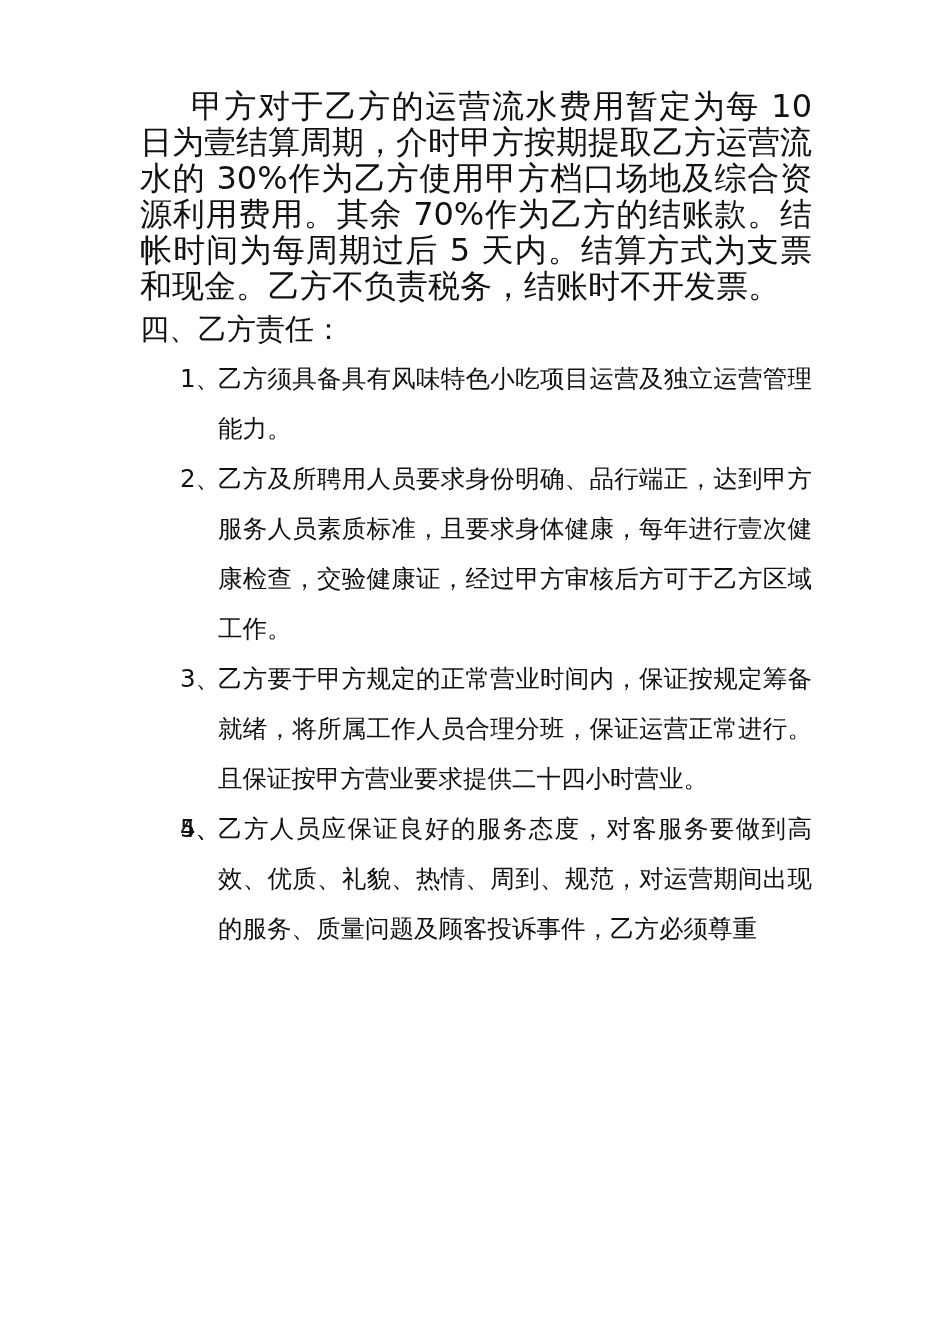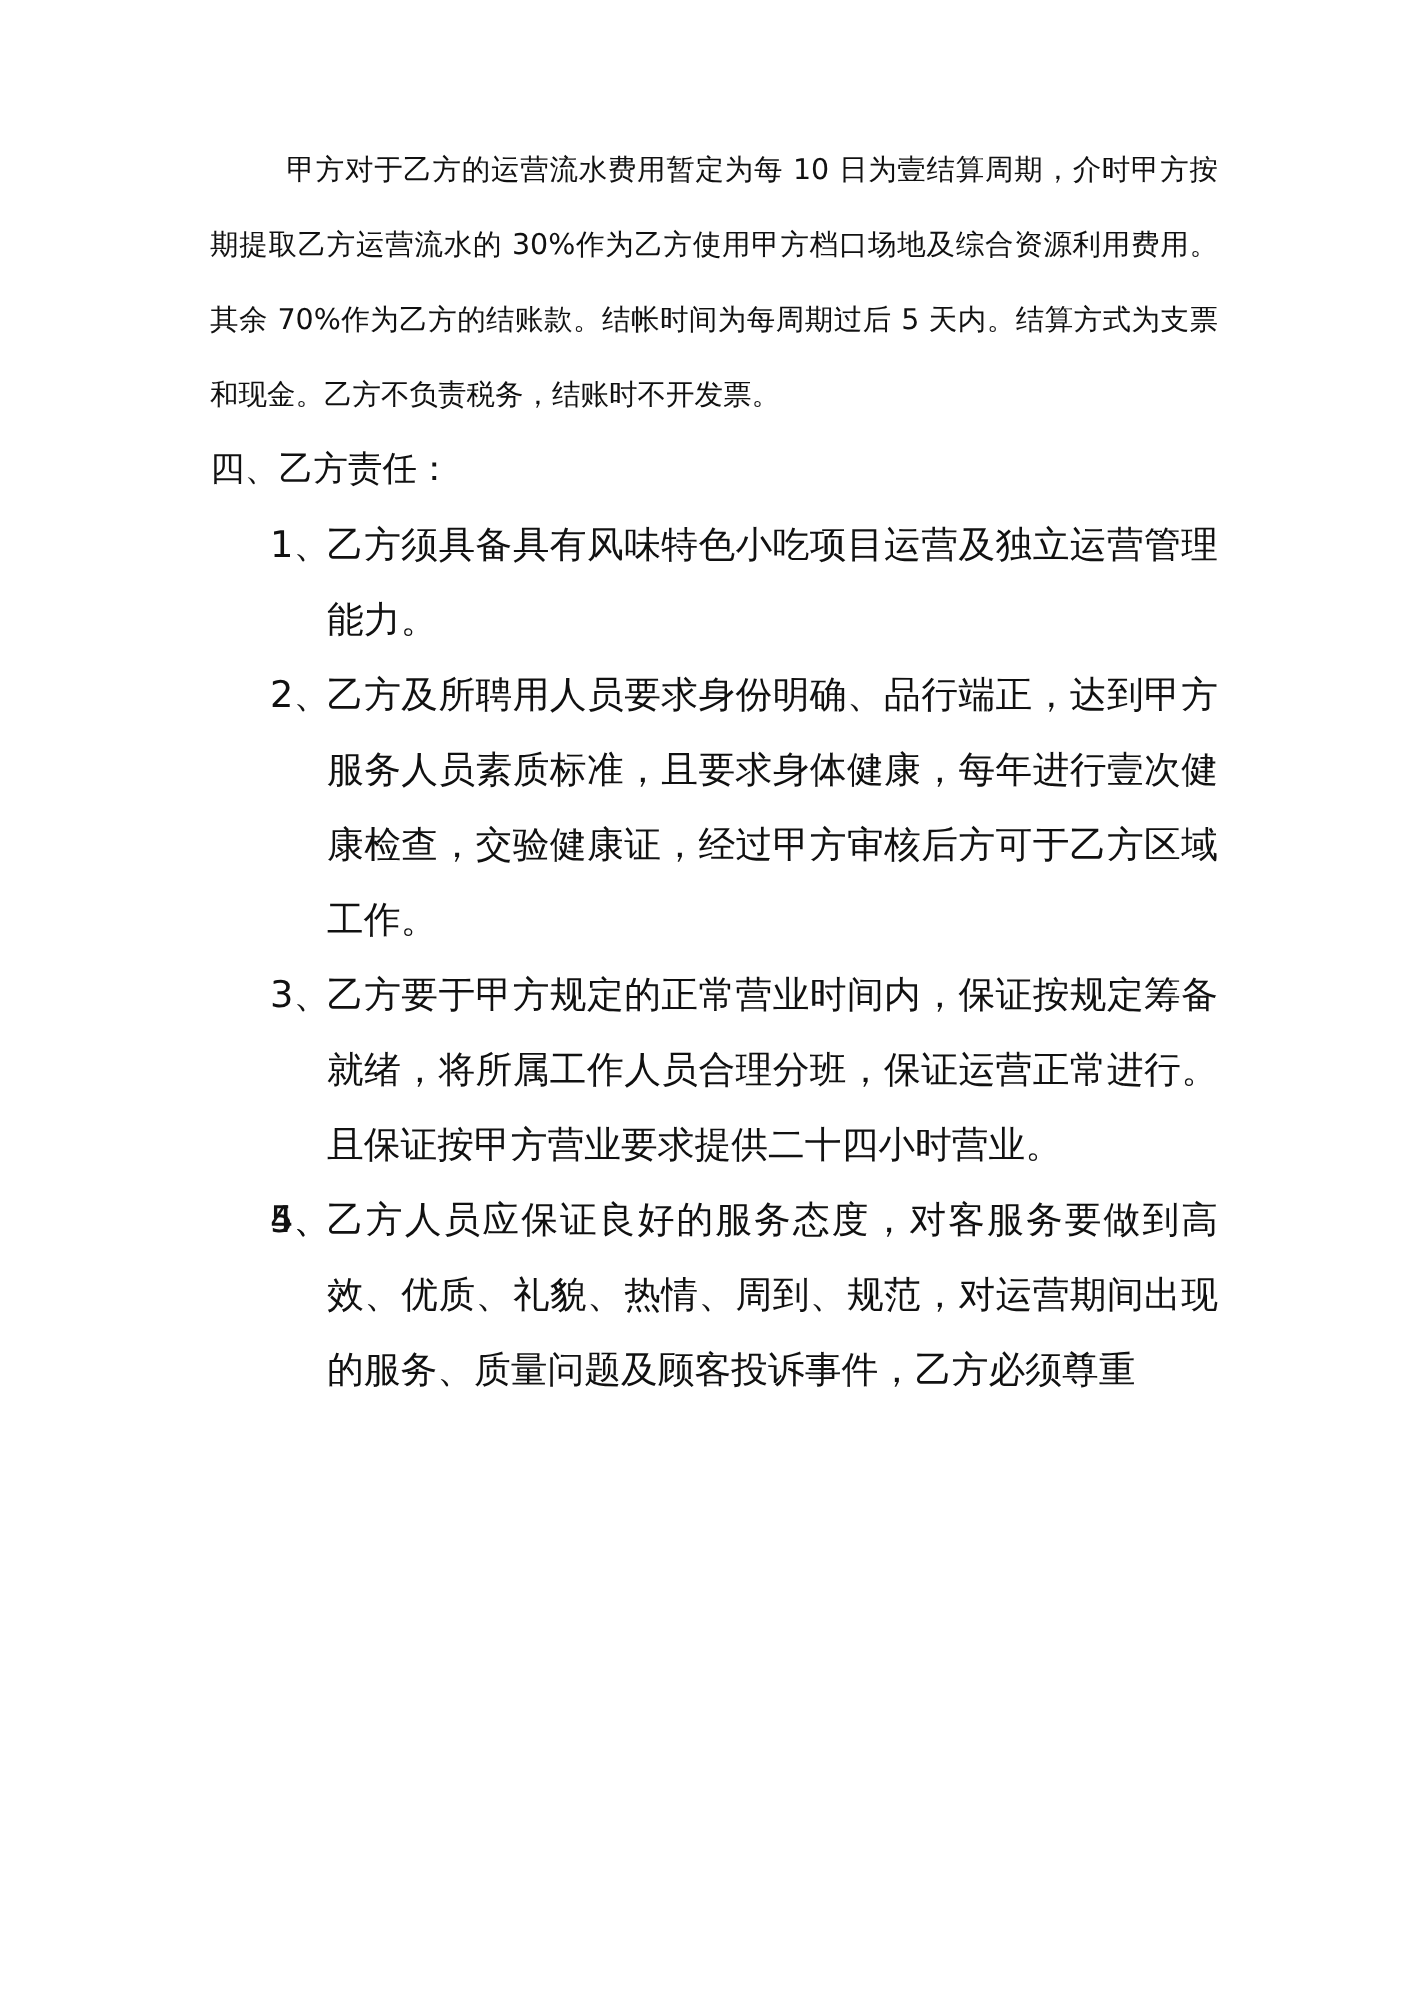--- a/index.html
+++ b/index.html
@@ -15,32 +15,32 @@
       font-family: "DejaVu Sans", "Liberation Sans", sans-serif;
       color: #111111;
     }
     .page {
       position: absolute;
       left: 140px;
       top: 88px;
       width: 672px;
     }
     .para {
-      font-size: 19px;
-      line-height: 50px;
+      font-size: 32px;
+      line-height: 36px;
       margin: 0;
       text-align: justify;
       text-align-last: left;
       letter-spacing: 0px;
     }
     .para.indent {
       text-indent: 51px;
     }
     .heading {
-      font-size: 23px;
+      font-size: 29px;
       line-height: 50px;
       margin: 0;
     }
     .list-item {
       position: relative;
       padding-left: 78px;
       font-size: 24.5px;
       line-height: 50px;
       margin: 0;
       text-align: justify;

